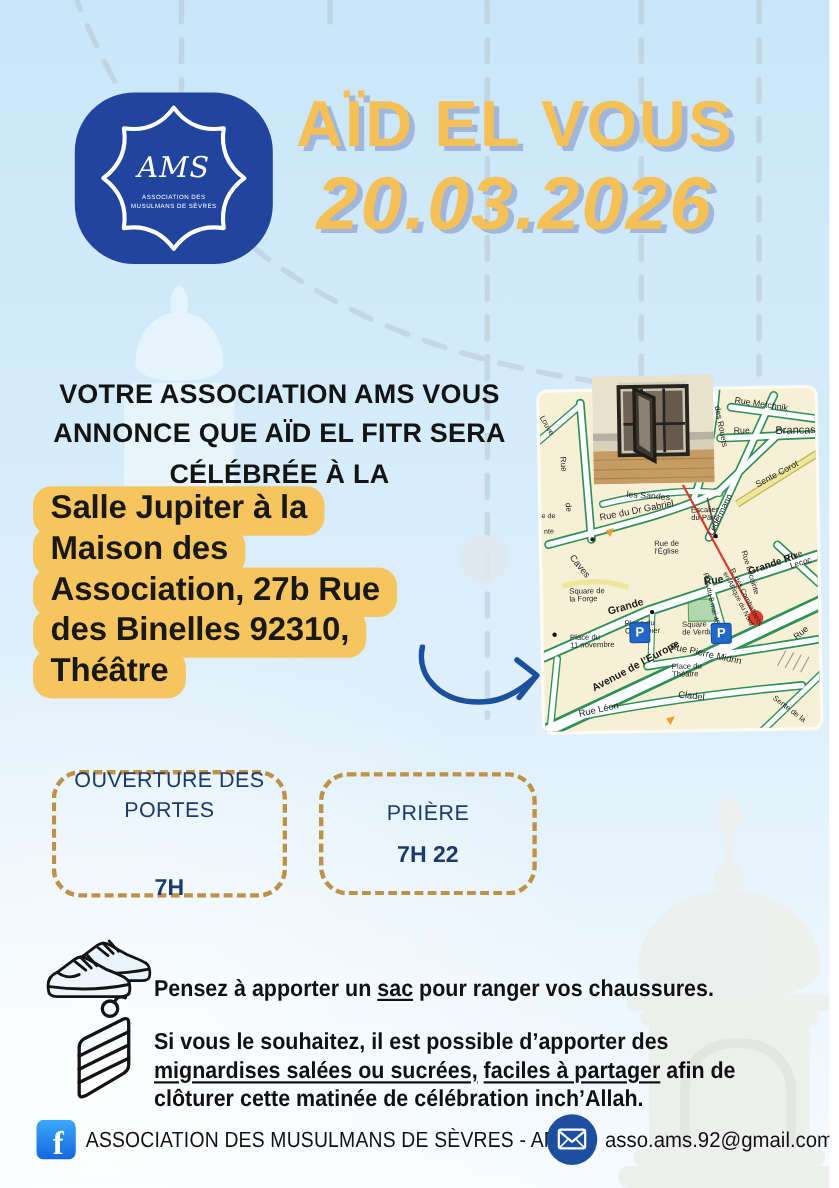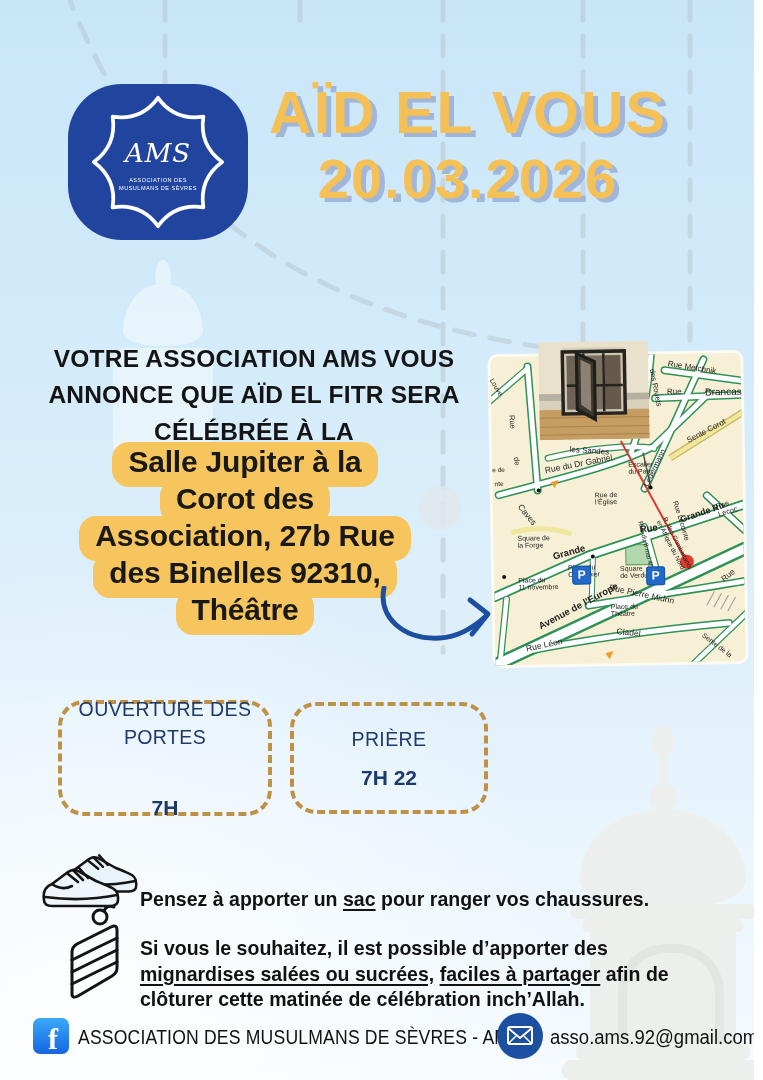--- a/index.html
+++ b/index.html
@@ -38,46 +38,46 @@
   .logo{left:68px;top:84px;width:180px;height:156px;border-radius:54px;background:#21459f;z-index:2;}
   .logo svg{position:absolute;left:15px;top:8px;}
   .logo-monogram{position:absolute;left:0;right:0;top:54px;text-align:center;color:#fff;
     font-family:"DejaVu Serif",serif;font-style:italic;font-size:26px;letter-spacing:1px;}
   .logo-subtitle{position:absolute;left:50px;right:50px;top:92px;text-align:center;color:#fff;
     font-size:5.6px;letter-spacing:.45px;line-height:1.5;}
   
   .title{left:248px;top:84px;width:440px;text-align:center;z-index:2;color:#f5c157;
     font-weight:bold;text-shadow:5px 4px 0 #a0b6da;line-height:1;}
   .title .t1{font-size:59px;letter-spacing:2px;display:block;}
-  .title .t2{font-size:56px;letter-spacing:2px;display:block;margin-top:8px;}
+  .title .t2{font-size:68px;letter-spacing:2px;display:block;margin-top:8px;font-style:italic;}
   
   .intro{left:16px;top:316px;width:476px;text-align:center;font-size:24.5px;font-weight:bold;
     color:#141414;line-height:1.5;letter-spacing:.2px;z-index:2;}
   
   .venue{left:30px;top:442px;width:430px;z-index:2;text-align:center;}
-  .vline{display:flex;justify-content:center;}
+  .vline{display:flex;}
   .vline + .vline{margin-top:-8px;}
   .hl{display:inline-block;background:#f7c55e;border-radius:17px;padding:3px 16px 8px;
     font-size:30px;font-weight:bold;color:#191919;letter-spacing:-.2px;}
   
   .map{left:490px;top:352px;width:250px;height:308px;background:#f7f0d6;border-radius:10px;
     border:3px solid rgba(255,255,255,.65);z-index:2;transform:rotate(-1deg);}
   .map svg.roads{position:absolute;left:0;top:0;}
   .maplabel{position:absolute;color:#1c1c1c;white-space:pre-line;line-height:1.05;
     transform-origin:0 0;z-index:3;}
   .pbadge{position:absolute;width:17px;height:17px;background:#2268c8;border:1px solid #0d4fa8;
     border-radius:2.5px;color:#fff;font-weight:bold;font-size:12px;text-align:center;
     line-height:16px;z-index:4;}
   .photo{position:absolute;left:48px;top:-14px;width:110px;height:98px;z-index:5;}
   
   .arrow{left:378px;top:586px;z-index:3;}
   
   .card{border:4px dashed #bf9146;border-radius:26px;z-index:2;display:flex;flex-direction:column;
     align-items:center;justify-content:center;text-align:center;color:#1d3a6d;}
-  .card1{left:58px;top:700px;width:206px;height:108px;gap:42px;}
+  .card1{left:47px;top:700px;width:206px;height:108px;gap:42px;}
   .card2{left:290px;top:702px;width:190px;height:104px;gap:10px;}
   .card .lbl{font-size:19.5px;letter-spacing:.4px;line-height:1.4;font-weight:500;}
   .card .tm{font-size:21px;font-weight:bold;margin-top:3px;}
   
   .note-text{color:#111;font-weight:bold;transform:scaleX(.93);transform-origin:0 50%;z-index:2;}
   .note1-text{left:140px;top:866px;width:640px;font-size:21px;}
   .note2-text{left:140px;top:914px;width:625px;font-size:21px;line-height:1.22;}
   .u{text-decoration:underline;text-decoration-thickness:2px;text-underline-offset:3px;}
   .note-icon{z-index:2;}
   
@@ -135,21 +135,21 @@
     <span class="t2">20.03.2026</span>
   </div>
 
   <p class="abs intro">VOTRE ASSOCIATION AMS VOUS ANNONCE QUE AÏD EL FITR SERA CÉLÉBRÉE À LA</p>
 
   <div class="abs venue">
     <div class="vline">
         <span class="hl">Salle Jupiter à la</span>
       </div>
     <div class="vline">
-        <span class="hl">Corot des</span>
+        <span class="hl">Maison des</span>
       </div>
     <div class="vline">
         <span class="hl">Association, 27b Rue</span>
       </div>
     <div class="vline">
         <span class="hl">des Binelles 92310,</span>
       </div>
     <div class="vline">
         <span class="hl">Théâtre</span>
       </div>

